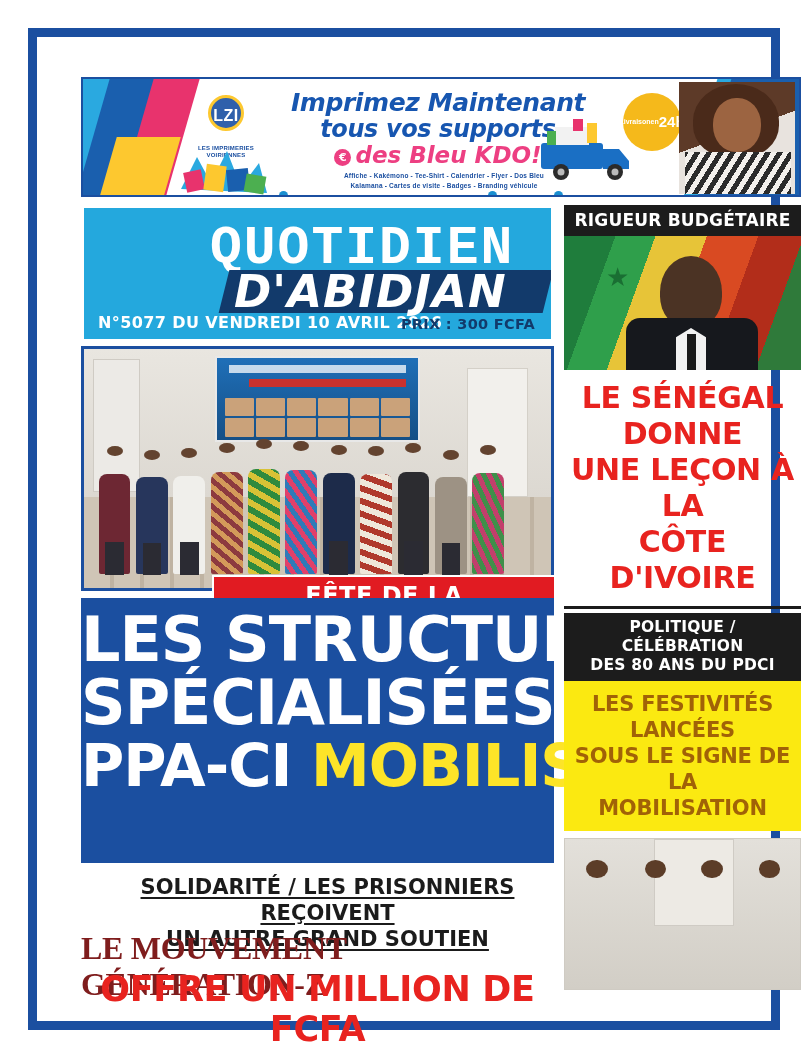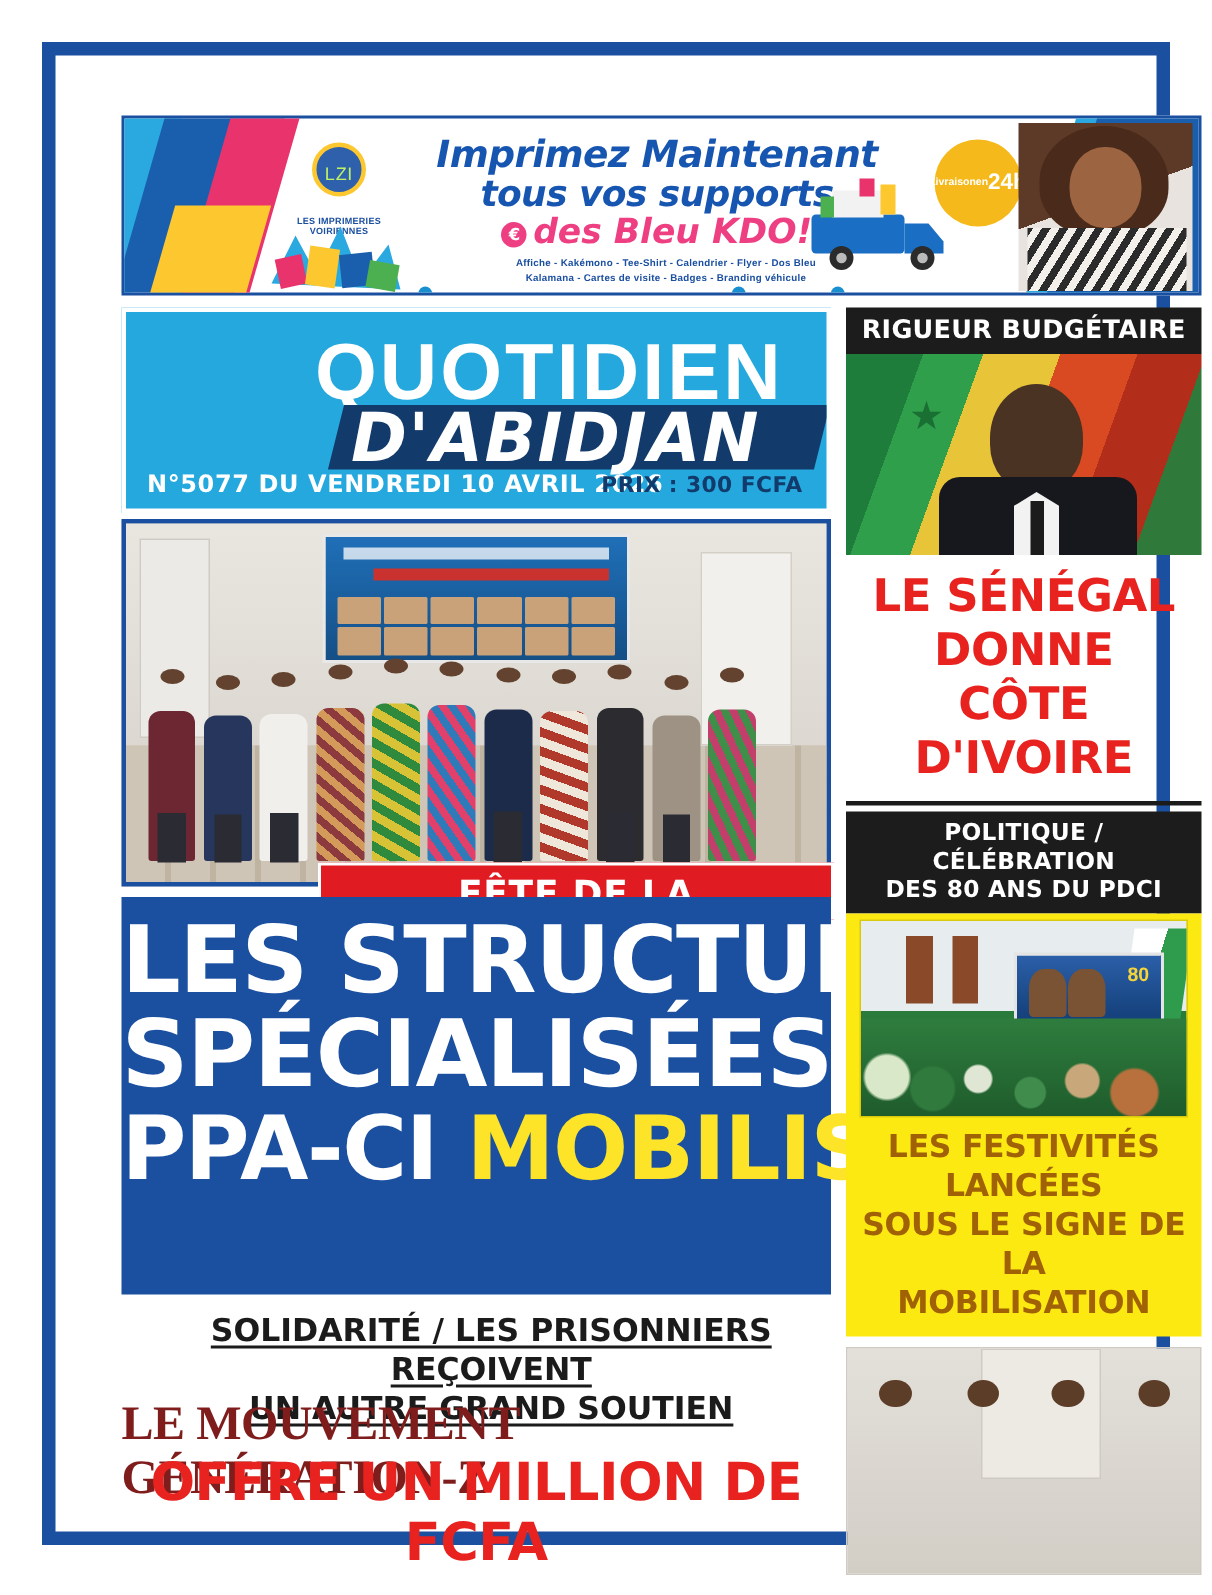--- a/index.html
+++ b/index.html
@@ -56,22 +56,22 @@
     position:absolute; right: 46px; top: -22px;
     width: 54px; height: 172px; background: #2aa9e0;
     transform: skewX(-16deg);
   }
   .ad-logo {
     position: absolute; left: 104px; top: 16px;
     width: 78px; text-align: center;
   }
   .ad-logo-badge {
     width: 36px; height: 36px; border-radius: 50%;
-    background: #2f60ab; color: #bef264;
-    margin: 0 auto; font-size: 12px; font-weight: normal;
+    background: #2f60ab; color: #ffffff;
+    margin: 0 auto; font-size: 16px; font-weight: bold;
     line-height: 36px; letter-spacing: .5px;
     border: 3px solid #fdc82f;
   }
   .ad-logo-txt {
     font-size: 6px; font-weight: bold; color: #1b4fa0;
     line-height: 7px; margin-top: 14px; letter-spacing: .2px;
   }
   .ad-burst {
     position: absolute; left: 92px; top: 58px;
     width: 96px; height: 60px;
@@ -166,21 +166,21 @@
     overflow: hidden;
   }
   .mast-le {
     position: absolute; left: 16px; top: 10px;
     font-family: "DejaVu Sans", sans-serif;
     font-weight: bold; font-size: 94px; line-height: 90px;
     color: #ffffff; letter-spacing: -5px;
   }
   .mast-q {
     position: absolute; left: 126px; top: 14px;
-    font-family: Liberation Sans, sans-serif;
+    font-family: Liberation Mono, monospace;
     font-weight: bold; font-size: 53px; line-height: 54px;
     color: #ffffff; letter-spacing: 2px;
   }
   .mast-d-wrap {
     position: absolute; left: 140px; top: 62px;
     width: 324px; height: 43px;
     background: #123a6b;
     transform: skewX(-14deg);
   }
   .mast-d {
@@ -607,42 +607,32 @@
         <div class="r-photo1">
           <div class="star">★</div>
           <div class="man-head"></div>
           <div class="man-body"></div>
           <div class="shirt"></div>
           <div class="tie"></div>
         </div>
 
         <div class="r-headline-red">
           <div>LE SÉNÉGAL DONNE</div>
+          <div>UNE LEÇON À LA</div>
           <div>CÔTE D'IVOIRE</div>
         </div>
 
         <div class="hr-dark"></div>
 
         <div class="band-black t2">
           <div>POLITIQUE / CÉLÉBRATION</div>
           <div>DES 80 ANS DU PDCI</div>
         </div>
 
         <div class="yellow-box">
-          <div class="r-photo2">
-            <div class="pillar a"></div>
-            <div class="pillar b"></div>
-            <div class="drape"></div>
-            <div class="screen">
-              <span class="p1"></span>
-              <span class="p2"></span>
-              <span class="num">80</span>
-            </div>
-            <div class="crowd"></div>
-          </div>
           <div class="r-headline-black">
             <div>LES FESTIVITÉS LANCÉES</div>
             <div>SOUS LE SIGNE DE LA</div>
             <div>MOBILISATION</div>
           </div>
         </div>
 
         <div class="r-photo3">
           <div class="door"></div>
           <div class="pp p1">

